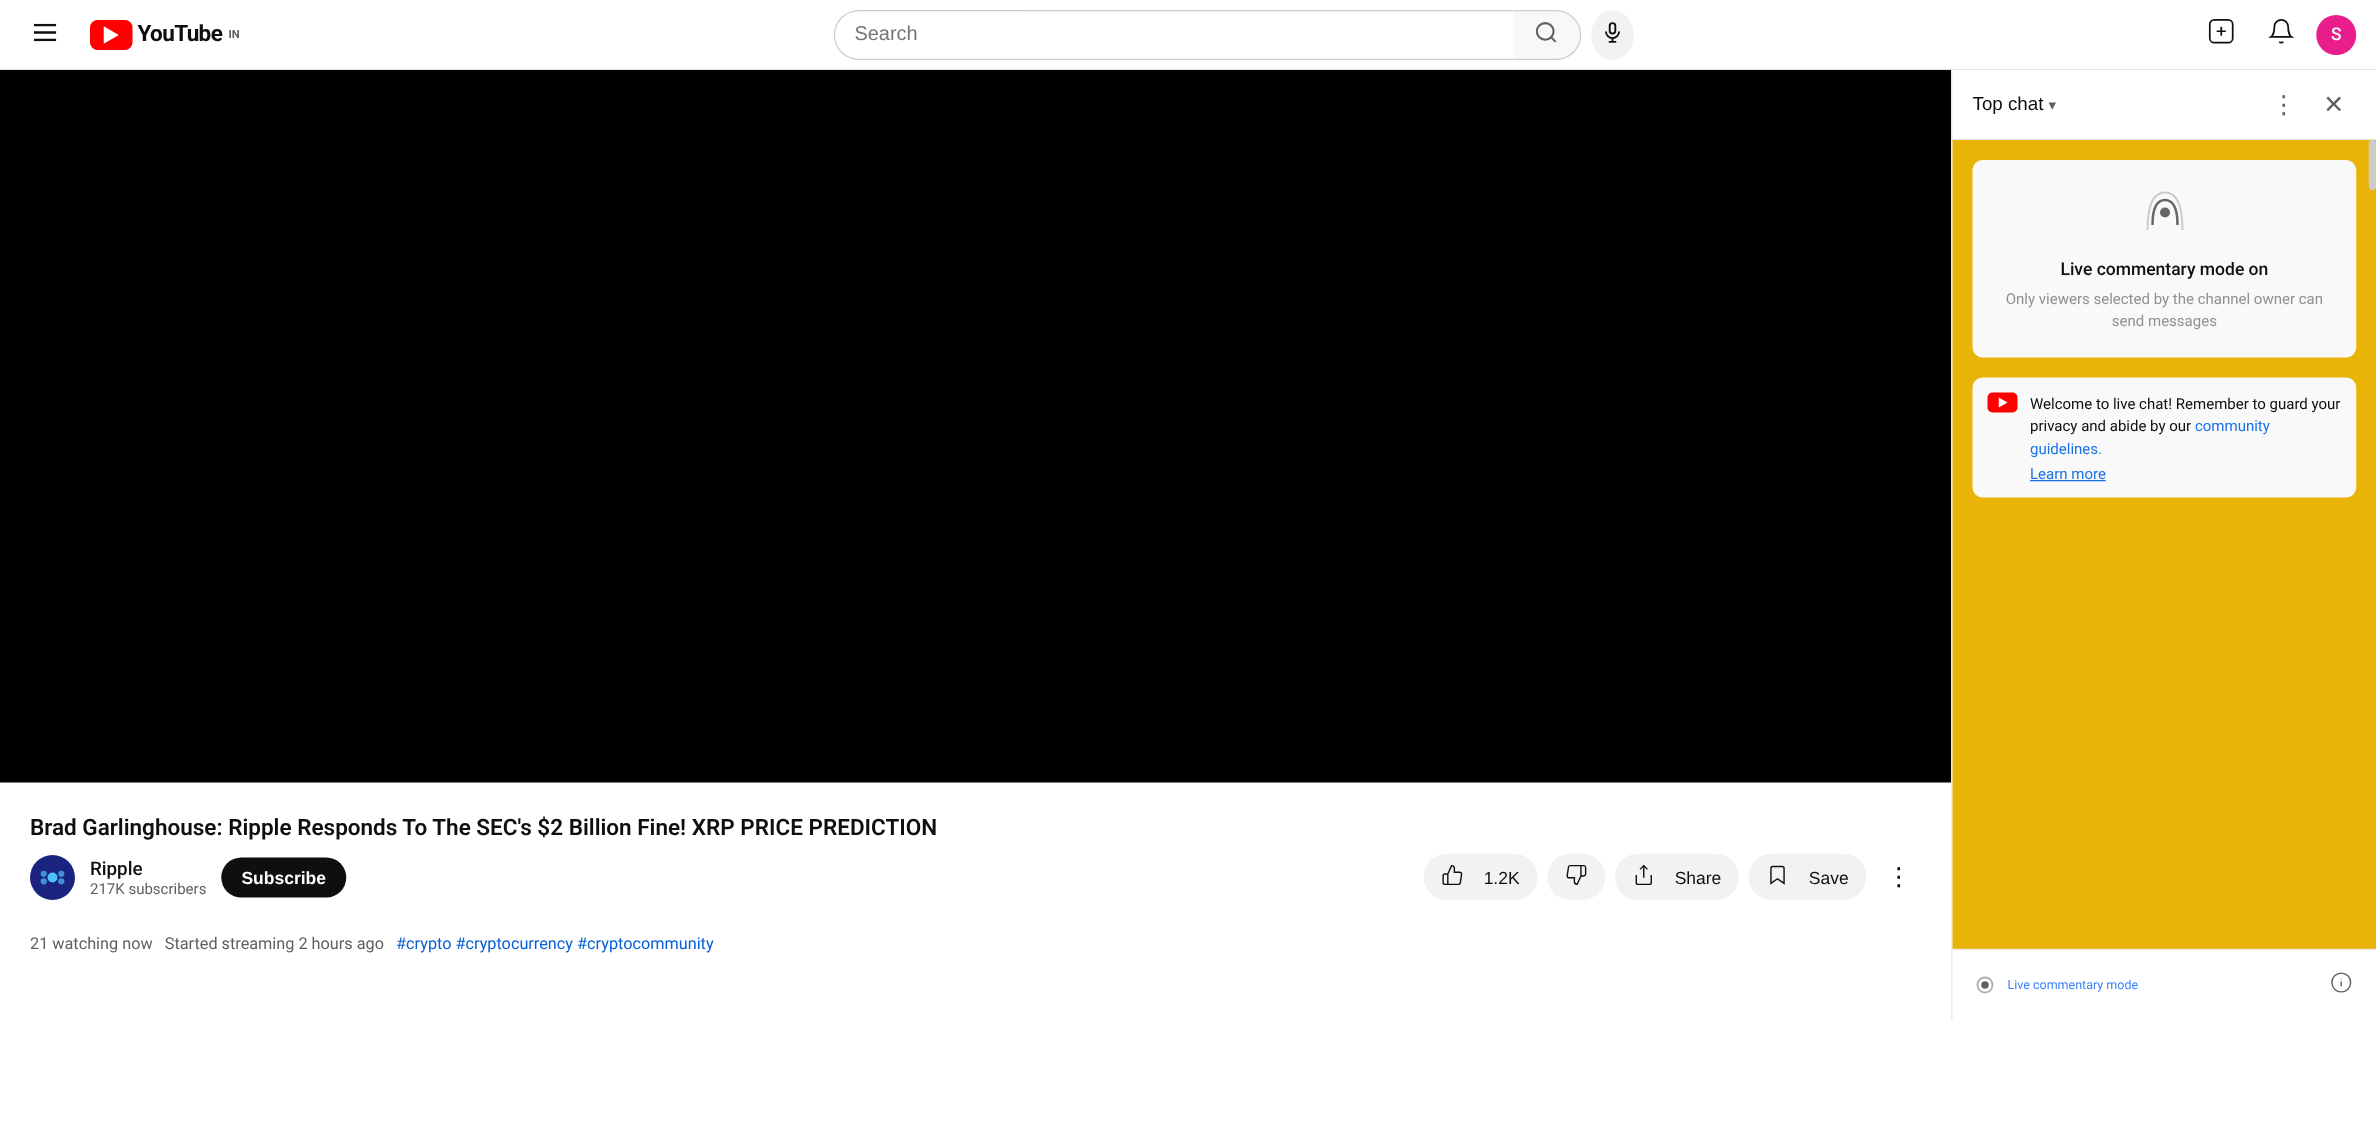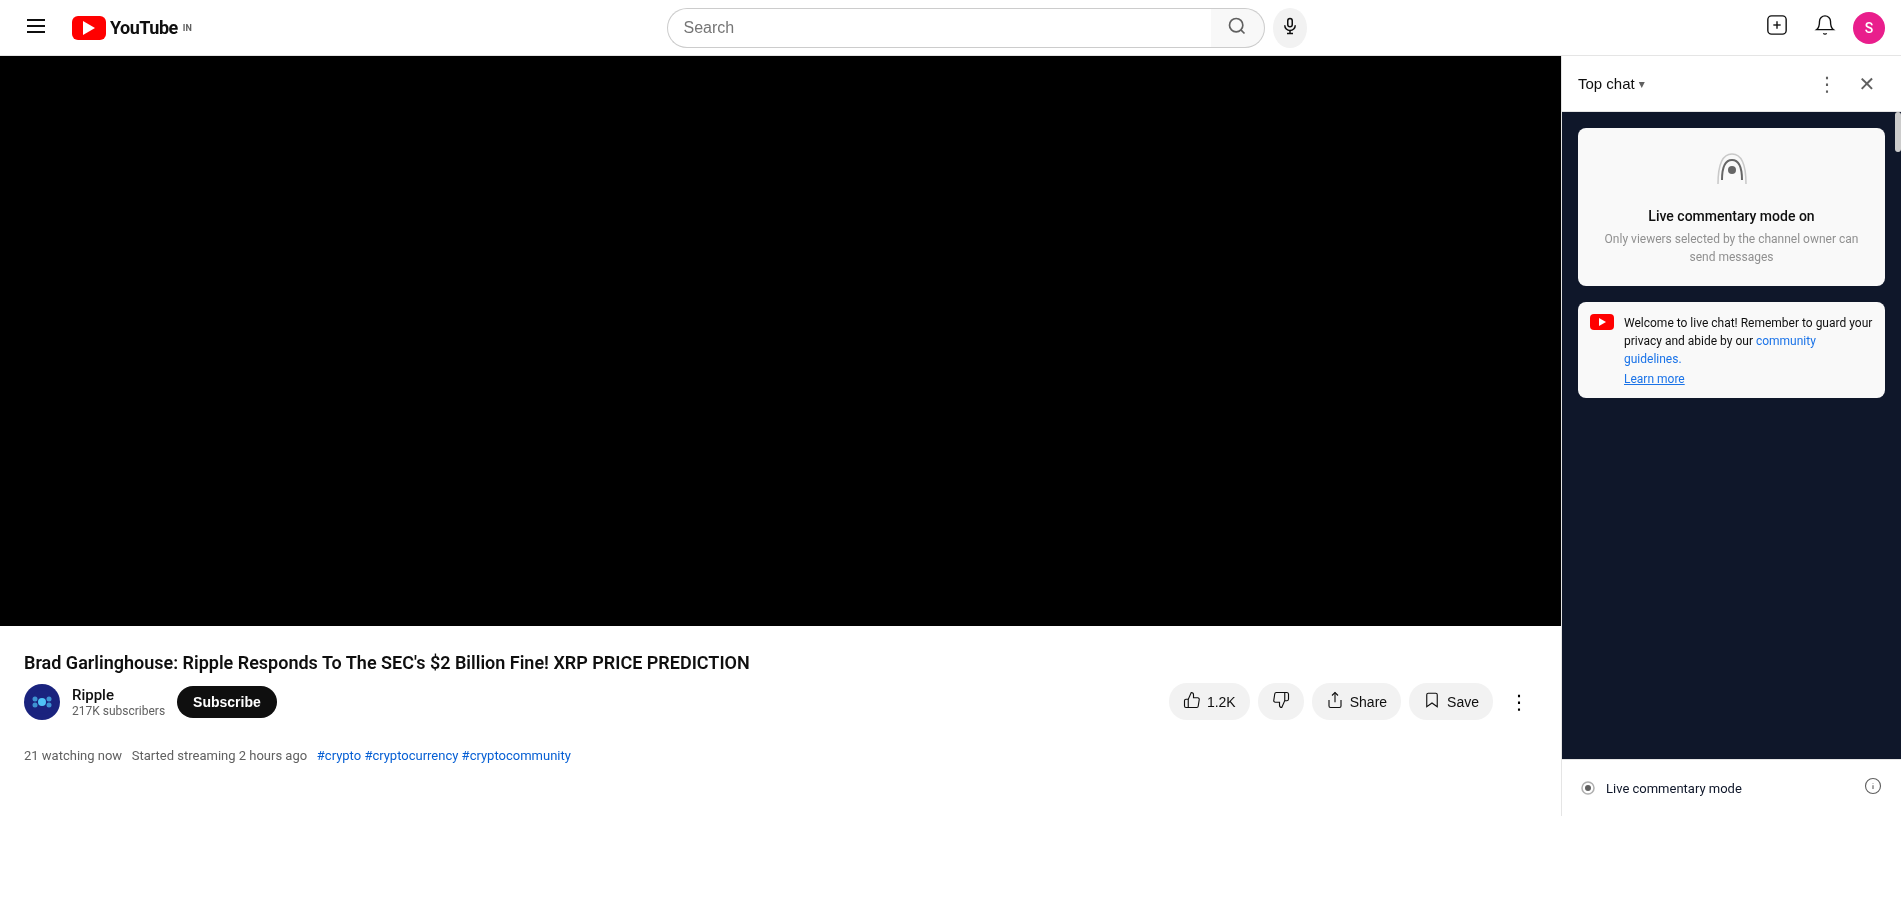--- a/index.html
+++ b/index.html
@@ -172,21 +172,21 @@
     }
     .action-buttons {
       display: flex;
       align-items: center;
       gap: 8px;
       margin-left: auto;
     }
     .action-btn {
       display: flex;
       align-items: center;
-      gap: 6px;
+      gap: 16px;
       background: #f2f2f2;
       border: none;
       border-radius: 18px;
       padding: 8px 14px;
       font-size: 14px;
       font-weight: 500;
       cursor: pointer;
       color: #0f0f0f;
     }
     .more-btn {
@@ -235,21 +235,21 @@
       border-radius: 50%;
       cursor: pointer;
       display: flex; align-items: center; justify-content: center;
       font-size: 20px;
       color: #606060;
     }
 
     .chat-body {
       flex: 1;
       overflow-y: auto;
-      background: #0f172a;
+      background: #eab308;
       position: relative;
     }
 
     
     .live-commentary-box {
       margin: 16px;
       padding: 20px;
       background: #f9f9f9;
       border-radius: 8px;
       text-align: center;
@@ -322,22 +322,22 @@
       gap: 8px;
       padding: 8px 0;
     }
     .live-mode-dot {
       width: 20px; height: 20px;
       display: flex; align-items: center; justify-content: center;
       color: #606060;
       font-size: 14px;
     }
     .live-mode-label {
-      font-size: 13px;
-      color: #0f172a;
+      font-size: 10px;
+      color: #3b82f6;
       flex: 1;
     }
     .info-icon-btn {
       width: 24px; height: 24px;
       background: transparent;
       border: none;
       cursor: pointer;
       display: flex; align-items: center; justify-content: center;
       font-size: 16px;
       color: #606060;

